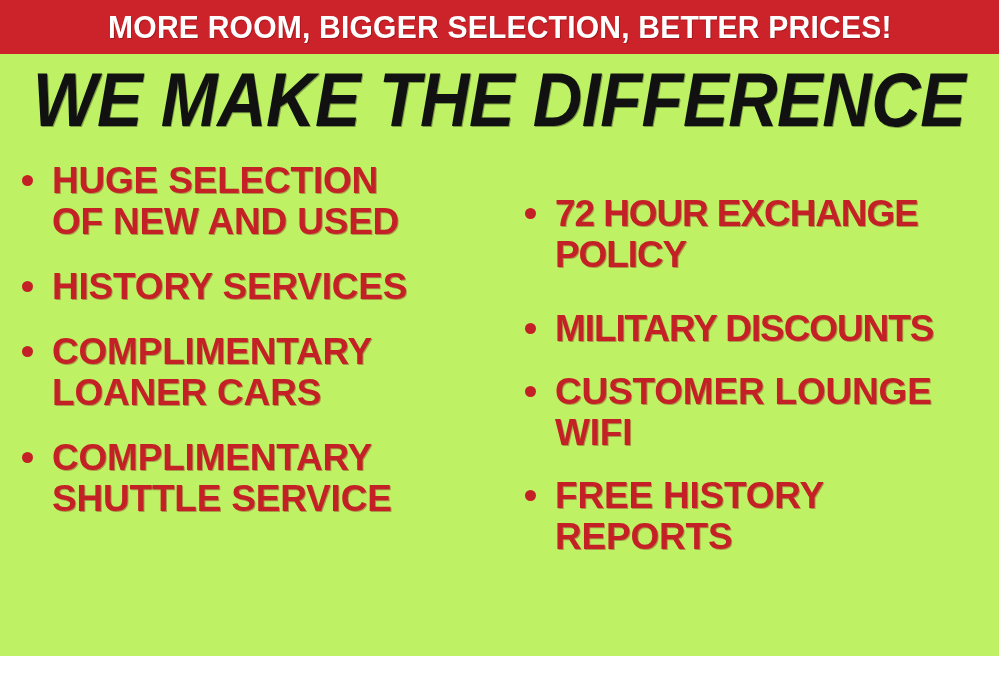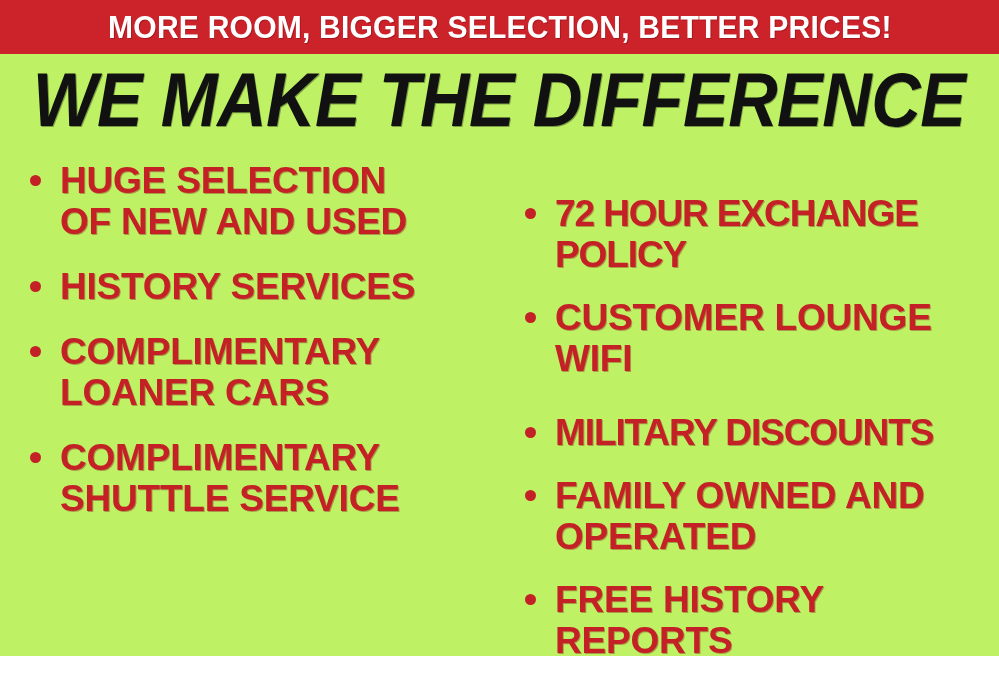--- a/index.html
+++ b/index.html
@@ -79,21 +79,21 @@
     height: 532px;
     display: flex;
     align-items: flex-start;
   }
   .col {
     box-sizing: border-box;
     position: relative;
   }
   .col-left {
     width: 505px;
-    padding-left: 24px;
+    padding-left: 16px;
   }
   .col-right {
     width: 494px;
     padding-left: 14px;
   }
 
   .bullet-item {
     position: relative;
     display: block;
     padding-left: 36px;
@@ -172,36 +172,31 @@
 
     <div class="col col-right">
 
       <div class="bullet-item tight">
         <span class="bullet-dot"></span>
         <span class="bullet-text">72 HOUR EXCHANGE
 POLICY</span>
       </div>
 
 
+      <div class="bullet-item tight">
+        <span class="bullet-dot"></span>
+        <span class="bullet-text">MILITARY DISCOUNTS</span>
+      </div>
+
       <div class="bullet-item">
         <span class="bullet-dot"></span>
         <span class="bullet-text">CUSTOMER LOUNGE
 WIFI</span>
       </div>
 
-      <div class="bullet-item tight">
-        <span class="bullet-dot"></span>
-        <span class="bullet-text">MILITARY DISCOUNTS</span>
-      </div>
-
-      <div class="bullet-item">
-        <span class="bullet-dot"></span>
-        <span class="bullet-text">FAMILY OWNED AND
-OPERATED</span>
-      </div>
 
       <div class="bullet-item">
         <span class="bullet-dot"></span>
         <span class="bullet-text">FREE HISTORY
 REPORTS</span>
       </div>
 
     </div>
 
   </div>

